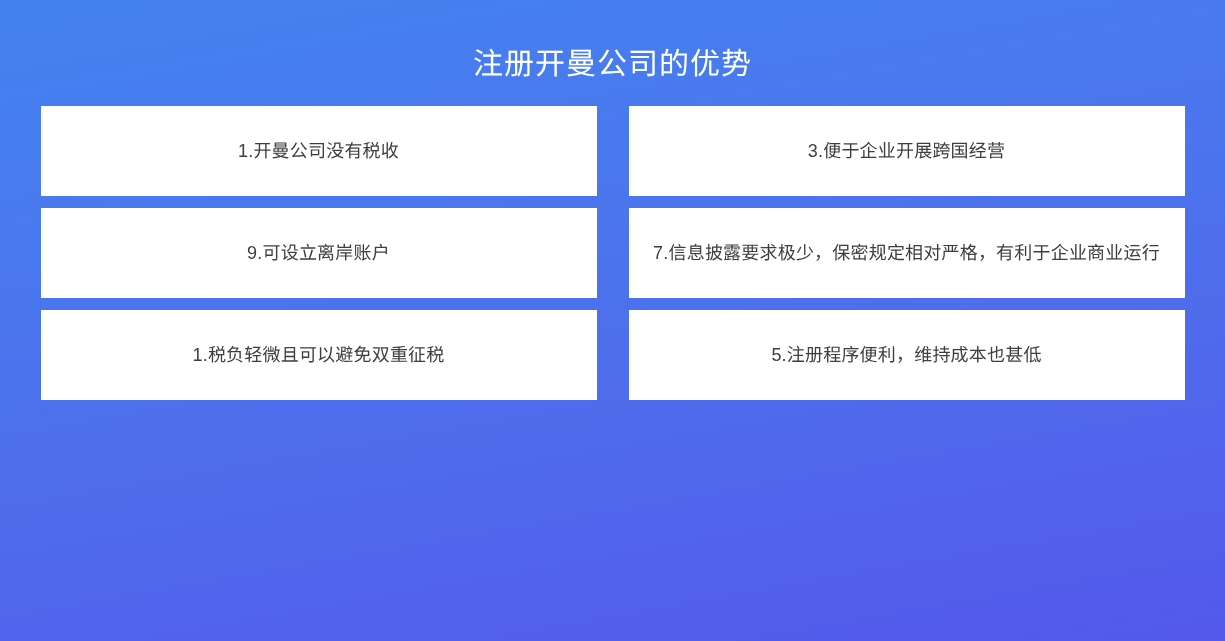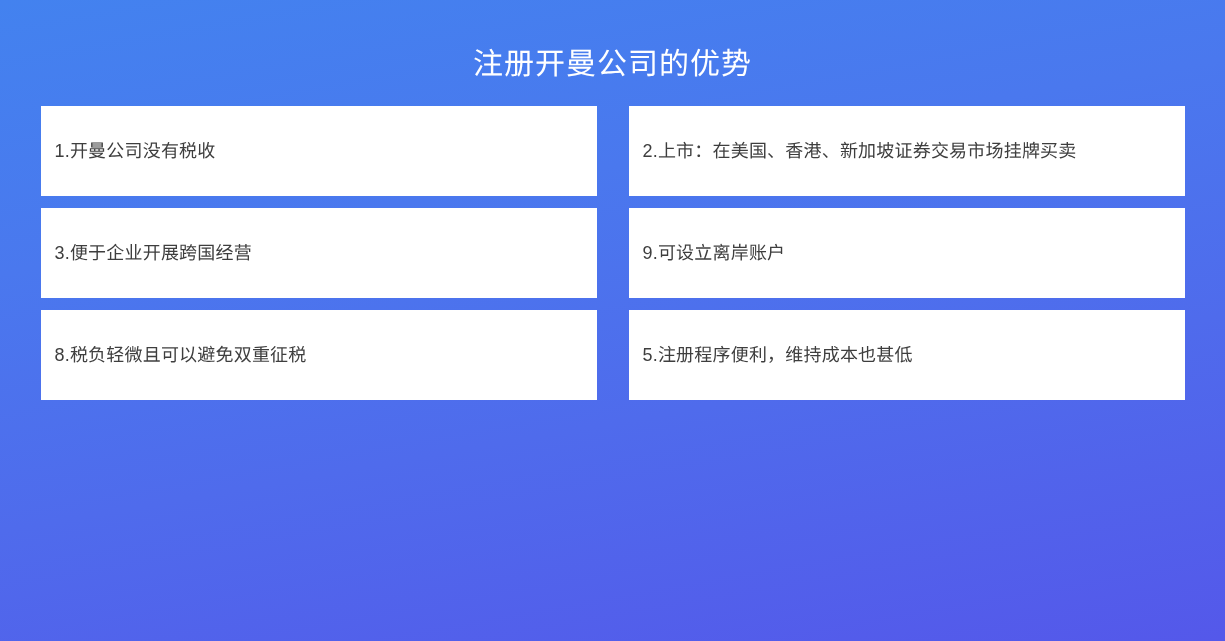--- a/index.html
+++ b/index.html
@@ -39,20 +39,21 @@
     display: grid;
     grid-template-columns: 556px 556px;
     column-gap: 32px;
     row-gap: 12px;
   }
   .card {
     height: 90px;
     background: #ffffff;
     display: flex;
     align-items: center;
+    justify-content: center;
     padding: 0 14px;
     box-sizing: border-box;
   }
   .card-text {
     font-size: 18px;
     line-height: 26px;
     font-weight: 400;
     color: #3e3e3e;
     text-align: center;
     letter-spacing: 0.2px;
@@ -65,37 +66,37 @@
 <div class="poster">
 
   <h1 class="poster-title">注册开曼公司的优势</h1>
 
   <div class="card-grid">
 
     <div class="card">
       <span class="card-text">1.开曼公司没有税收</span>
     </div>
 
-    <div class="card">
-      <span class="card-text">2.上市：在美国、香港、新加坡证券交易市场挂牌买卖</span>
-    </div>
 
     <div class="card">
       <span class="card-text">3.便于企业开展跨国经营</span>
     </div>
 
     <div class="card">
       <span class="card-text">9.可设立离岸账户</span>
     </div>
 
 
 
+    <div class="card">
+      <span class="card-text">7.信息披露要求极少，保密规定相对严格，有利于企业商业运行</span>
+    </div>
 
     <div class="card">
-      <span class="card-text">8.税负轻微且可以避免双重征税</span>
+      <span class="card-text">1.税负轻微且可以避免双重征税</span>
     </div>
 
     <div class="card">
       <span class="card-text">5.注册程序便利，维持成本也甚低</span>
     </div>
 
 
   </div>
 </div>
 

